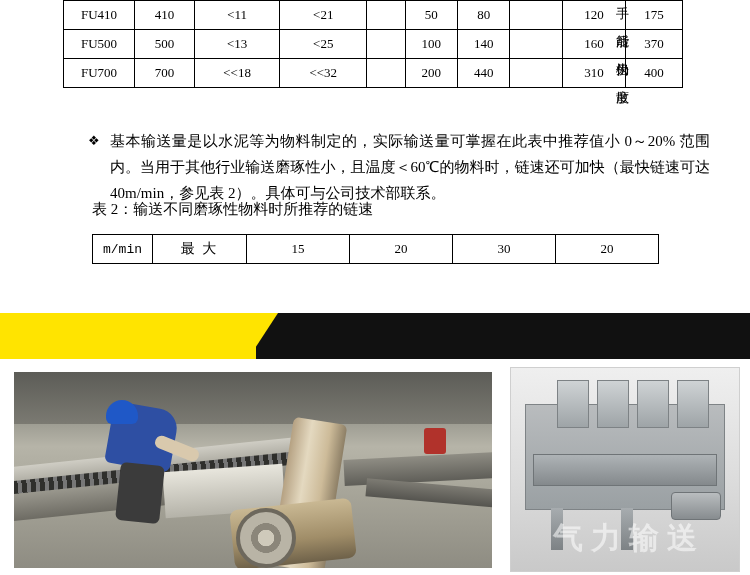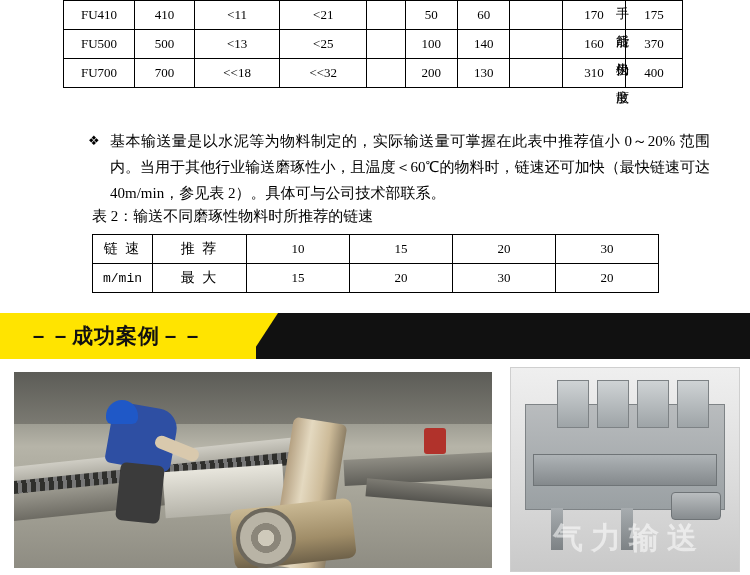--- a/index.html
+++ b/index.html
@@ -85,21 +85,21 @@
     position: absolute;
     left: -22px;
     top: 0px;
     font-size: 13px;
   }
 
   
   .t2-caption {
     position: absolute;
     left: 92px;
-    top: 207px;
+    top: 200px;
     font-family: "Liberation Serif", serif;
     font-size: 15px;
   }
 
   
   .table2-wrap {
     position: absolute;
     left: 92px;
     top: 234px;
   }
@@ -311,23 +311,23 @@
         <col class="c9">
     </colgroup>
     <tbody>
       <tr>
         <td class="model">FU410</td>
         <td>410</td>
         <td>&lt;11</td>
         <td>&lt;21</td>
         <td class="blank"></td>
         <td>50</td>
-        <td>60</td>
-        <td class="blank"></td>
-        <td>170</td>
+        <td>80</td>
+        <td class="blank"></td>
+        <td>120</td>
         <td>175</td>
       </tr>
       <tr>
         <td class="model">FU500</td>
         <td>500</td>
         <td>&lt;13</td>
         <td>&lt;25</td>
         <td class="blank"></td>
         <td>100</td>
         <td>140</td>
@@ -335,21 +335,21 @@
         <td>160</td>
         <td>370</td>
       </tr>
       <tr>
         <td class="model">FU700</td>
         <td>700</td>
         <td>&lt;&lt;18</td>
         <td>&lt;&lt;32</td>
         <td class="blank"></td>
         <td>200</td>
-        <td>130</td>
+        <td>440</td>
         <td class="blank"></td>
         <td>310</td>
         <td>400</td>
       </tr>
     </tbody>
   </table>
 </div>
 
 <div class="side-text">
   <div>手后仍</div>
@@ -370,43 +370,34 @@
     <colgroup>
       <col class="a">
         <col class="b">
         <col class="c">
         <col class="d">
         <col class="e">
         <col class="f">
     </colgroup>
     <tbody>
       <tr>
-        <td class="lbl">链  速</td>
-        <td class="lbl">推  荐</td>
-        <td>10</td>
-        <td>15</td>
-        <td>20</td>
-        <td>30</td>
-      </tr>
-      <tr>
         <td class="mono">m/min</td>
         <td class="lbl">最  大</td>
         <td>15</td>
         <td>20</td>
         <td>30</td>
         <td>20</td>
       </tr>
     </tbody>
   </table>
 </div>
 
 <div class="banner">
   <div class="banner-yellow"></div>
   <div class="banner-slant"></div>
-  <div class="banner-text">－－成功案例－－</div>
 </div>
 
 <div class="photo-left">
   <div class="pl-floor"></div>
   <div class="pl-wall"></div>
   <div class="pl-conveyor"></div>
   <div class="pl-conveyor-chain"></div>
   <div class="pl-beam"></div>
   <div class="pl-beam2"></div>
   <div class="pl-red"></div>

